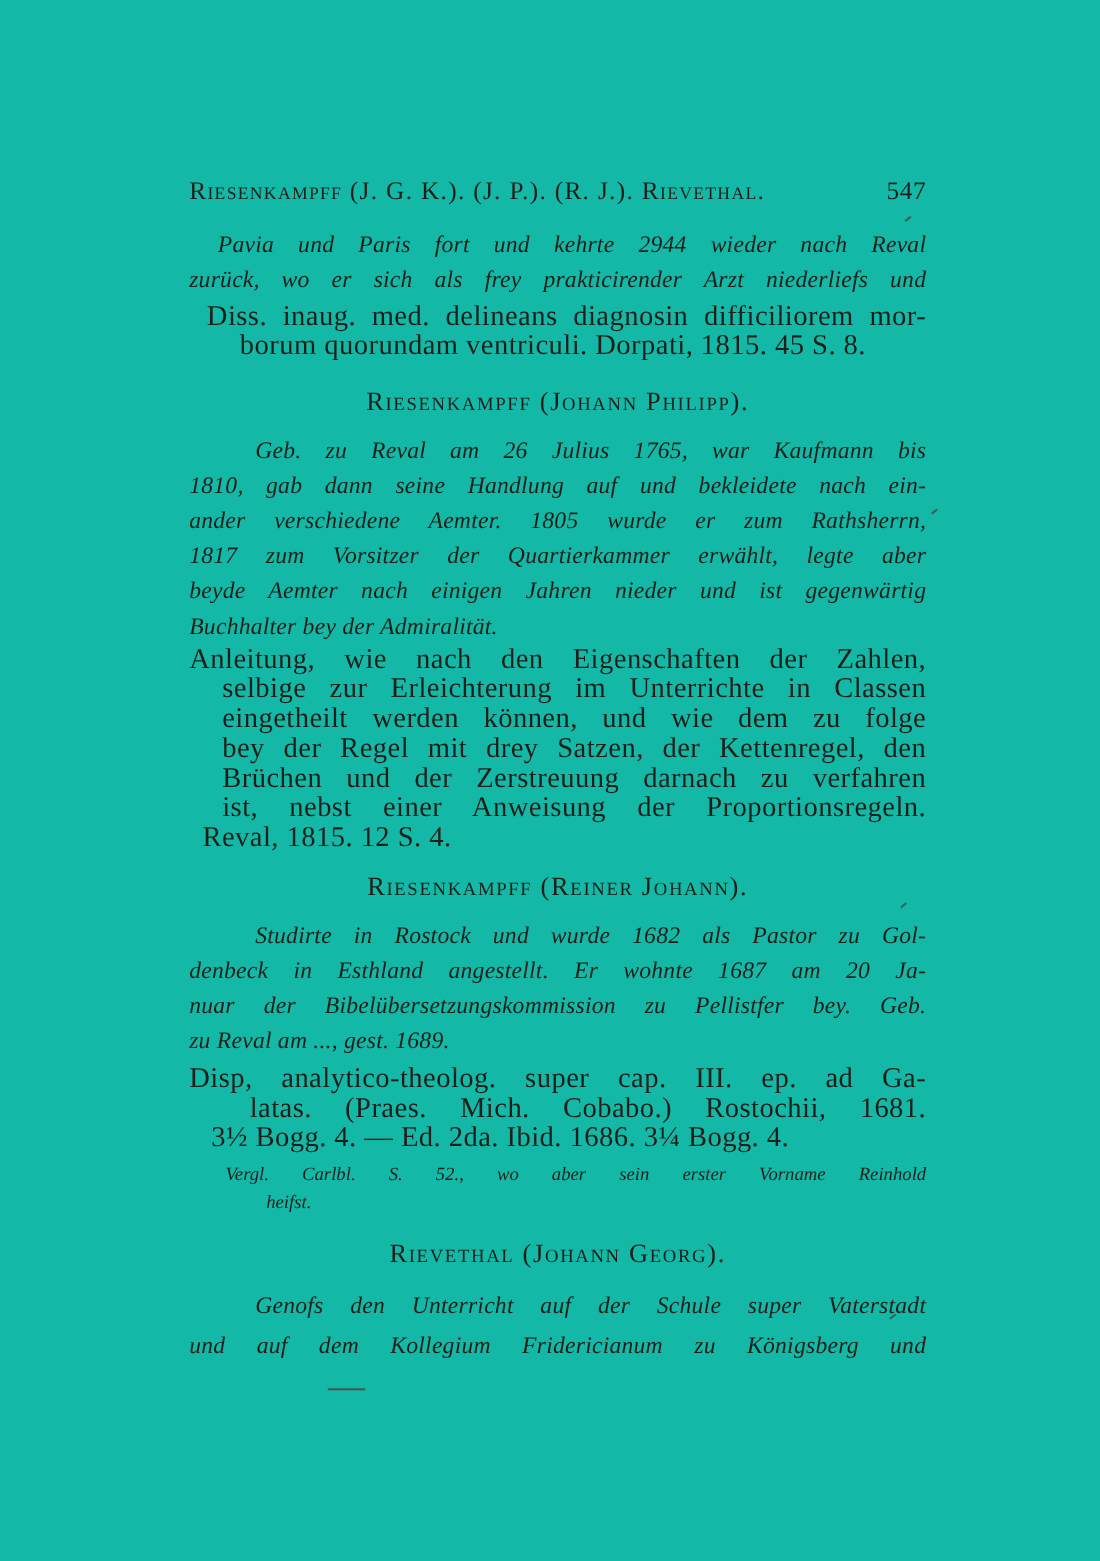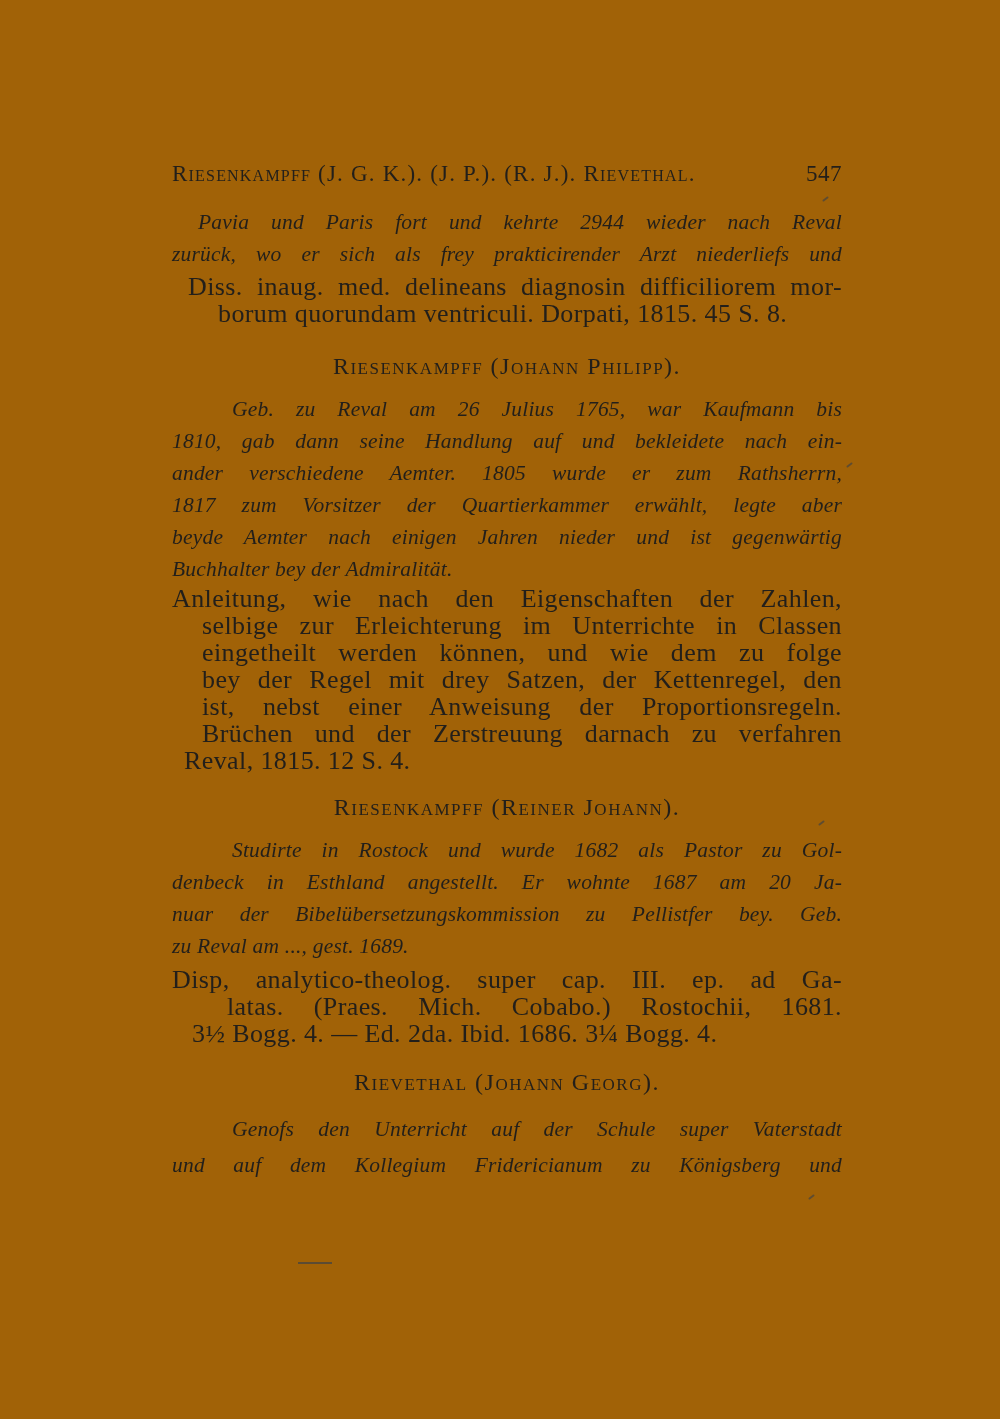--- a/index.html
+++ b/index.html
@@ -3,21 +3,21 @@
 <meta charset="utf-8">
 <style>
   html,body{margin:0;padding:0;}
   body{
     width:1000px;height:1419px;
     background:#fbfaf6;
     font-family:"Liberation Serif","DejaVu Serif",serif;
     color:#221f1b;
     overflow:hidden;
   }
-  .page{position:relative;width:1000px;height:1419px;background:#a16207;}
+  .page{position:relative;width:1000px;height:1419px;background:#14b8a6;}
   .content{position:absolute;left:172px;top:160px;width:670px;}
 
   
   .header-line{
     display:flex;justify-content:space-between;align-items:baseline;
     font-variant:small-caps;font-size:23px;line-height:28px;letter-spacing:1.2px;
   }
   .header-line .pgnum{letter-spacing:0.5px;font-variant:normal;}
 
   
@@ -84,40 +84,44 @@
       <div class="line">1817 zum Vorsitzer der Quartierkammer erwählt, legte aber</div>
       <div class="line">beyde Aemter nach einigen Jahren nieder und ist gegenwärtig</div>
       <div class="line last">Buchhalter bey der Admiralität.</div>
     </div>
 
     <div class="entry">
       <div class="line">Anleitung, wie nach den Eigenschaften der Zahlen,</div>
       <div class="line i30">selbige zur Erleichterung im Unterrichte in Classen</div>
       <div class="line i30">eingetheilt werden können, und wie dem zu folge</div>
       <div class="line i30">bey der Regel mit drey Satzen, der Kettenregel, den</div>
+      <div class="line i30">Brüchen und der Zerstreuung darnach zu verfahren</div>
       <div class="line i30">ist, nebst einer Anweisung der Proportionsregeln.</div>
-      <div class="line i30">Brüchen und der Zerstreuung darnach zu verfahren</div>
       <div class="line i12 last">Reval, 1815. 12 S. 4.</div>
     </div>
 
     <div class="heading h-2">Riesenkampff (Reiner Johann).</div>
 
     <div class="bio">
       <div class="line i60">Studirte in Rostock und wurde 1682 als Pastor zu Gol-</div>
       <div class="line">denbeck in Esthland angestellt. Er wohnte 1687 am 20 Ja-</div>
       <div class="line">nuar der Bibelübersetzungskommission zu Pellistfer bey. Geb.</div>
       <div class="line last">zu Reval am ..., gest. 1689.</div>
     </div>
 
     <div class="entry mt-p6">
       <div class="line">Disp, analytico-theolog. super cap. III. ep. ad Ga-</div>
       <div class="line i55">latas. (Praes. Mich. Cobabo.) Rostochii, 1681.</div>
       <div class="line i20 last">3½ Bogg. 4. — Ed. 2da. Ibid. 1686. 3¼ Bogg. 4.</div>
     </div>
 
+    <div class="note mt-note">
+      <div class="line i33">Vergl. Carlbl. S. 52., wo aber sein erster Vorname Reinhold</div>
+      <div class="line i70 last">heifst.</div>
+    </div>
 
     <div class="heading h-3">Rievethal (Johann Georg).</div>
 
     <div class="bio p7">
       <div class="line i60">Genofs den Unterricht auf der Schule super Vaterstadt</div>
       <div class="line">und auf dem Kollegium Fridericianum zu Königsberg und</div>
     </div>
 
   </div>
 

